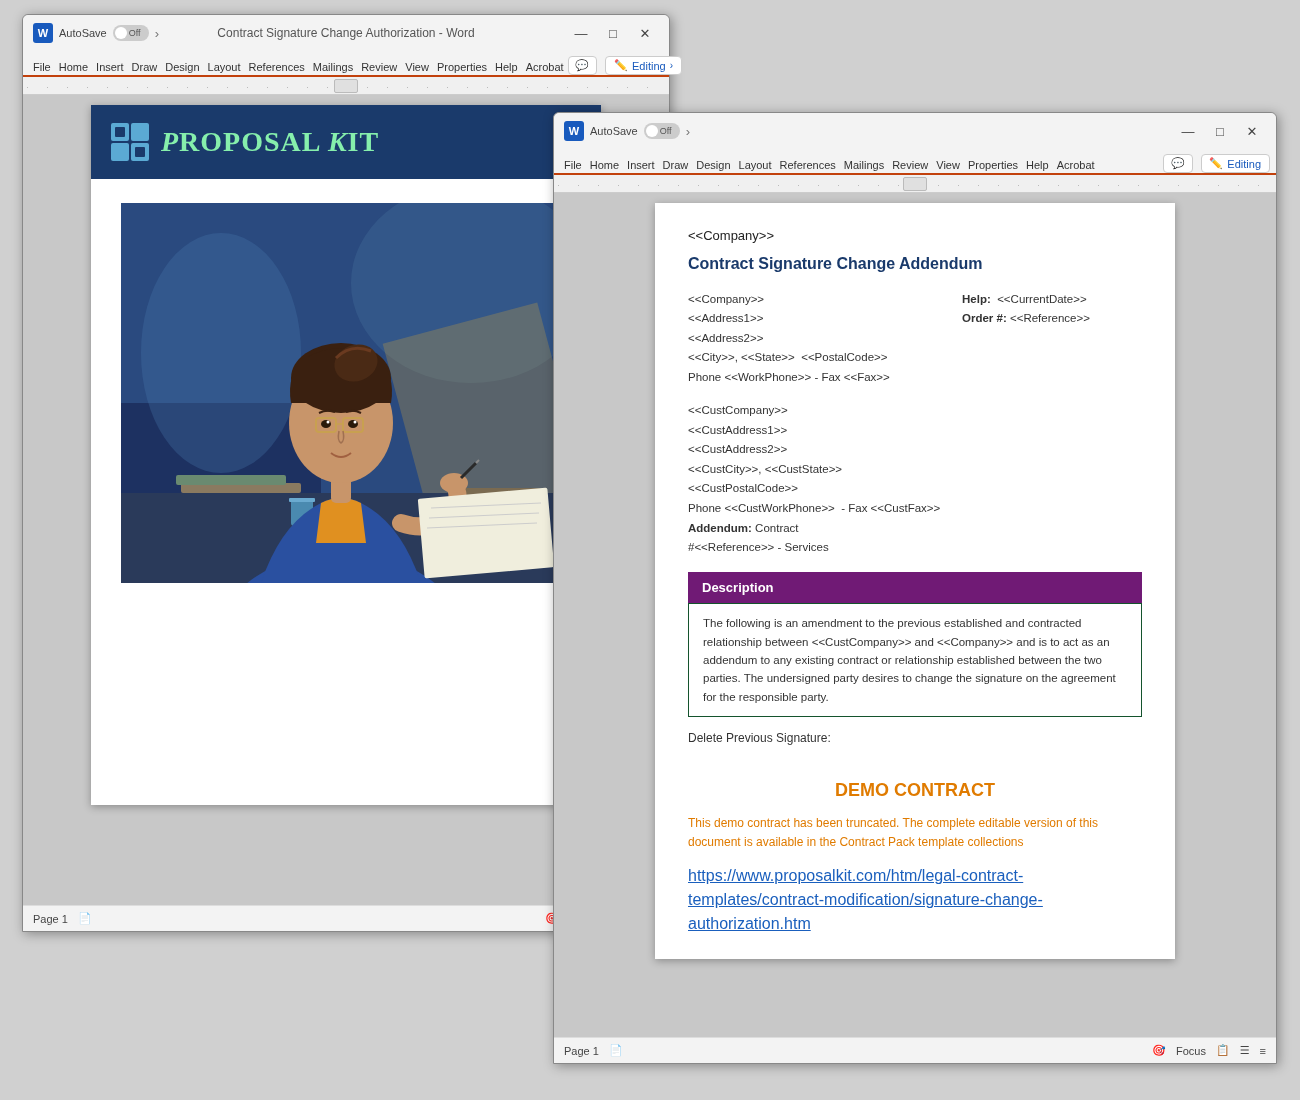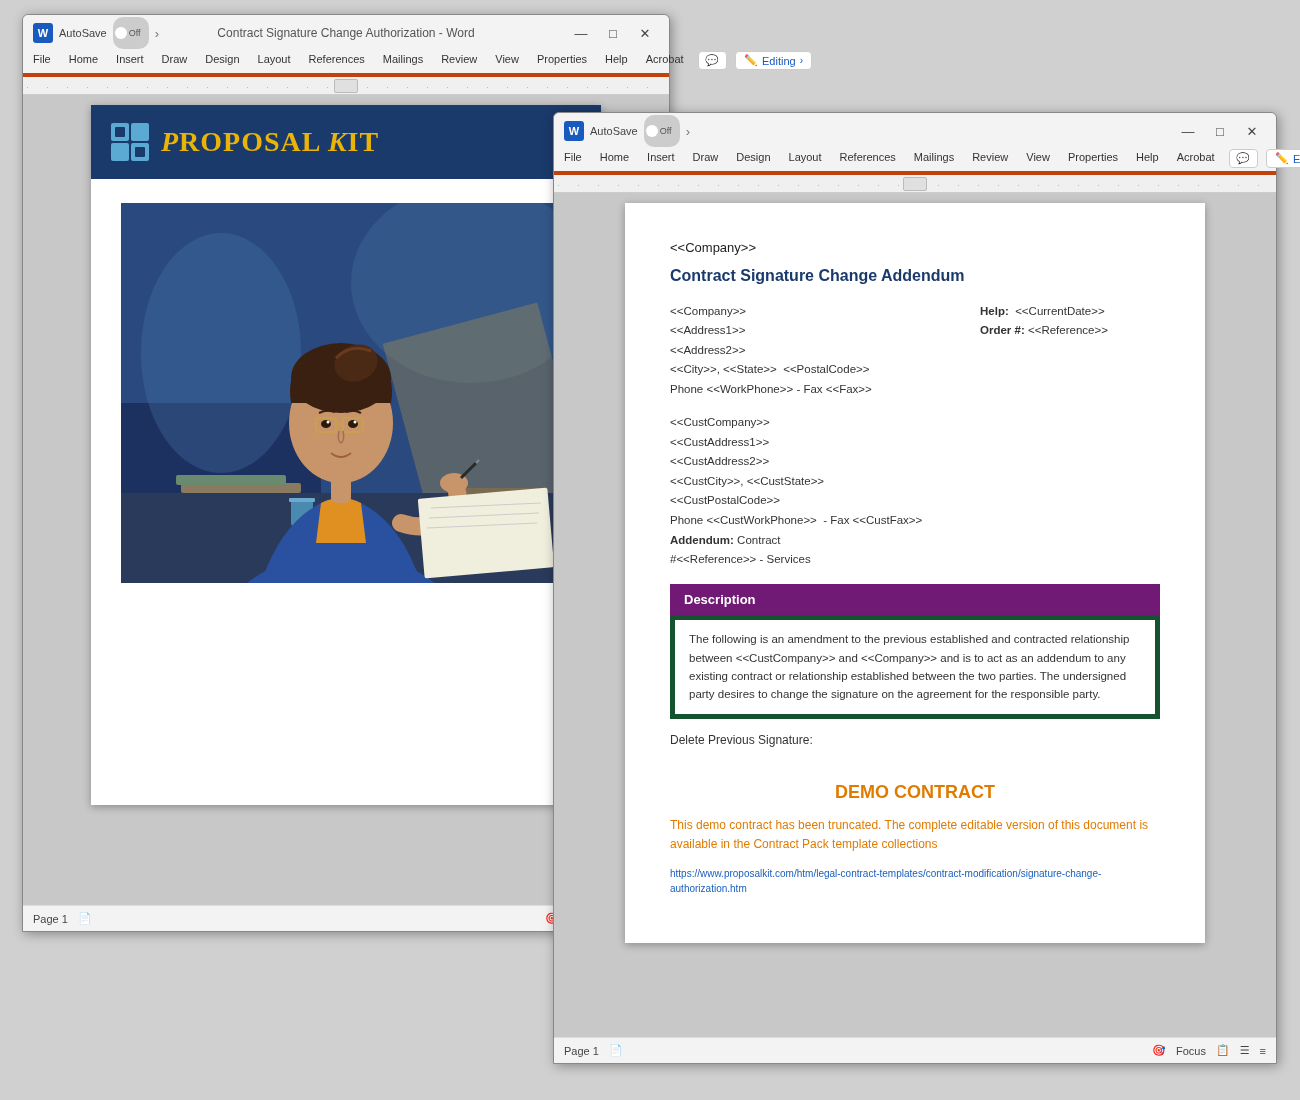--- a/index.html
+++ b/index.html
@@ -44,21 +44,21 @@
     }
     .autosave-label {
       font-size: 11px;
       color: #444;
     }
     .toggle-off {
       display: inline-flex;
       align-items: center;
       background: #ccc;
       border-radius: 10px;
-      width: 36px; height: 32px;
+      width: 36px; height: 16px;
       padding: 2px;
       font-size: 9px;
       color: #555;
       gap: 2px;
     }
     .toggle-knob {
       width: 12px; height: 12px;
       background: white;
       border-radius: 50%;
     }
@@ -71,26 +71,26 @@
       border-radius: 4px;
       cursor: pointer;
       font-size: 13px;
       color: #444;
       background: transparent;
     }
 
     
     .ribbon-bar {
       display: flex;
-      align-items: flex-start;
+      align-items: flex-end;
       background: #f3f3f3;
-      border-bottom: 4px solid #c2410c;
+      border-bottom: 2px solid #c2410c;
       height: 26px;
       padding: 0 6px;
-      gap: 10px;
+      gap: 0;
       flex-shrink: 0;
     }
     .ribbon-tab {
       font-size: 11px;
       color: #333;
       cursor: pointer;
       padding: 2px 4px;
     }
     .editing-btn {
       margin-left: auto;
@@ -171,21 +171,21 @@
       background: #1a3a6b;
       width: 100%;
       padding: 18px 20px;
       display: flex;
       align-items: center;
       gap: 12px;
     }
     .pk-logo-text {
       font-size: 28px;
       font-weight: bold;
-      color: #eab308;
+      color: #86efac;
       letter-spacing: 1px;
       font-family: Georgia, serif;
       text-transform: uppercase;
     }
     .cover-title {
       font-size: 28px;
       font-weight: 900;
       color: #111;
       text-align: center;
       line-height: 1.2;
@@ -242,21 +242,21 @@
     }
     .desc-header {
       background: #701a75;
       color: white;
       font-size: 13px;
       font-weight: bold;
       padding: 6px 14px;
       margin-bottom: 0;
     }
     .desc-body {
-      border: 5px solid #14532d;
+      border: 1px solid #14532d;
       padding: 10px 14px;
       font-size: 11.5px;
       color: #333;
       line-height: 1.6;
       margin-bottom: 12px;
     }
     .delete-sig {
       font-size: 12px;
       color: #333;
       margin-bottom: 20px;
@@ -268,22 +268,23 @@
       text-align: center;
       margin-bottom: 10px;
     }
     .demo-text {
       font-size: 12px;
       color: #e07b00;
       line-height: 1.6;
       margin-bottom: 12px;
     }
     .demo-link {
-      font-size: 10px;
+      font-size: 16px;
       color: #1a5fbd;
+      text-decoration: underline;
       cursor: pointer;
     }
 
     .chevron-icon { font-size: 10px; }
   </style>
 </head>
 <body>
 
 <div class="word-window" id="win1">
 
@@ -486,21 +487,21 @@
       </div>
     </div>
   </div>
 
   <div class="ruler">
     <div style="width:24px;height:14px;background:#e0e0e0;border:1px solid #bbb;position:absolute;left:50%;transform:translateX(-50%);border-radius:2px;"></div>
     <div class="ruler-line"></div>
   </div>
 
   <div class="doc-area">
-    <div class="page" style="width:580px;min-height:740px;padding:15px;">
+    <div class="page" style="width:520px;min-height:740px;padding:3px;">
       <div class="doc-content">
 
         <div class="company-placeholder">&lt;&lt;Company&gt;&gt;</div>
 
         <div class="doc-main-title">Contract Signature Change Addendum</div>
 
         <div class="address-block">
           <div class="addr-left">
             <div>&lt;&lt;Company&gt;&gt;</div>
             <div>&lt;&lt;Address1&gt;&gt;</div>

